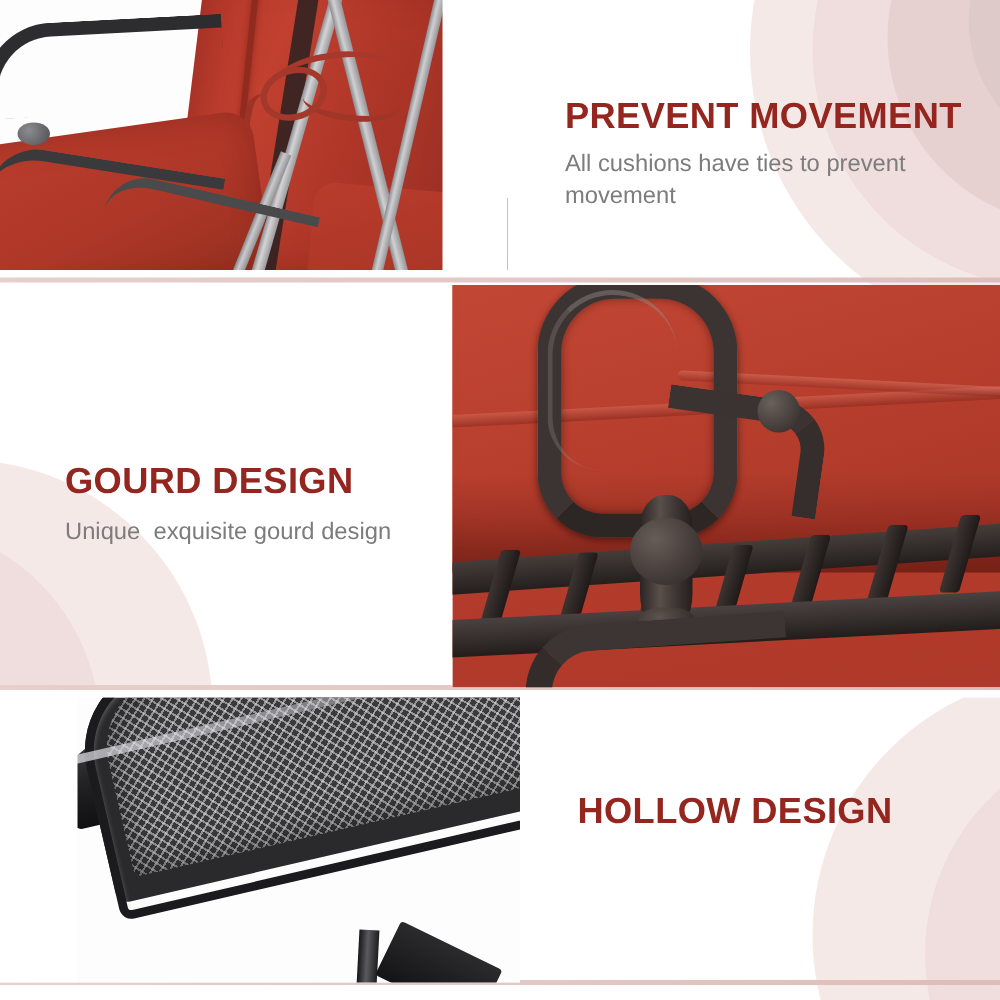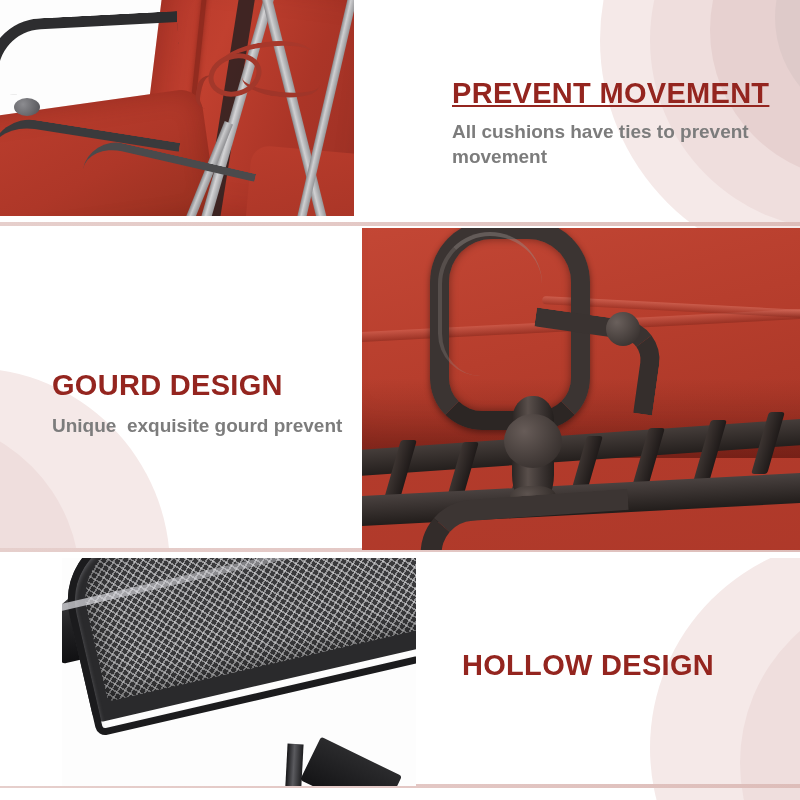--- a/index.html
+++ b/index.html
@@ -19,24 +19,24 @@
   #panel-hollow{top:558px;height:242px;}
 
   
   .divider{position:absolute;left:0;width:800px;height:4px;
            background:linear-gradient(90deg,#e6cfcc 0%,#e3c7c4 55%,#ddbdb9 100%);}
 
   
   .text-block{position:absolute;z-index:6;}
   .headline{margin:0;font-weight:bold;color:#94251f;
             letter-spacing:.3px;line-height:1.05;white-space:nowrap;}
-  .subline{margin:0;color:#7c7c7c;font-weight:700;line-height:1.3;}
+  .subline{margin:0;color:#7c7c7c;font-weight:400;line-height:1.3;}
 
   #text-prevent{left:452px;top:78px;width:330px;}
-  #text-prevent .headline{font-size:29px;text-decoration:underline;}
+  #text-prevent .headline{font-size:29px;}
   #text-prevent .subline{font-size:19px;margin-top:12px;}
 
   #text-gourd{left:52px;top:370px;width:310px;}
   #text-gourd .headline{font-size:29px;}
   #text-gourd .subline{font-size:19px;margin-top:14px;white-space:pre;}
 
   #text-hollow{left:462px;top:650px;width:330px;}
   #text-hollow .headline{font-size:29px;}
   #text-hollow .subline{font-size:19px;margin-top:14px;white-space:nowrap;}
 
@@ -245,21 +245,21 @@
         <div class="p2-arm-ball"></div>
         <div class="p2-post"></div>
         <div class="p2-post-bulb"></div>
         <div class="p2-post-foot"></div>
         <div class="p2-leg"></div>
       </div>
     </div>
 
     <div class="text-block" id="text-gourd" style="top:142px;">
       <h2 class="headline">GOURD DESIGN</h2>
-      <p class="subline">Unique  exquisite gourd prevent</p>
+      <p class="subline">Unique  exquisite gourd design</p>
     </div>
 
   </div>
 
   <div class="divider" style="top:548px;"></div>
 
   <div class="panel" id="panel-hollow">
 
     <div class="arc-cluster" style="right:-150px;top:10px;width:420px;height:330px;">
       <div class="arc" style="right:-120px;top:-30px;width:420px;height:420px;background:#f5e9e8;"></div>
@@ -275,21 +275,21 @@
         <div class="p3-edge"></div>
         <div class="p3-top">
             <div class="p3-mesh"></div>
           </div>
         <div class="p3-rim"></div>
         <div class="p3-edge-hi"></div>
         <div class="p3-whitecut"></div>
       </div>
     </div>
 
-    <div class="text-block" id="text-hollow" style="top:92px;">
+    <div class="text-block" id="text-hollow" style="top:76px;">
       <h2 class="headline">HOLLOW DESIGN</h2>
     </div>
 
   </div>
 
   <div class="divider" style="top:784px;"></div>
 
 </div>
 
 </body></html>

